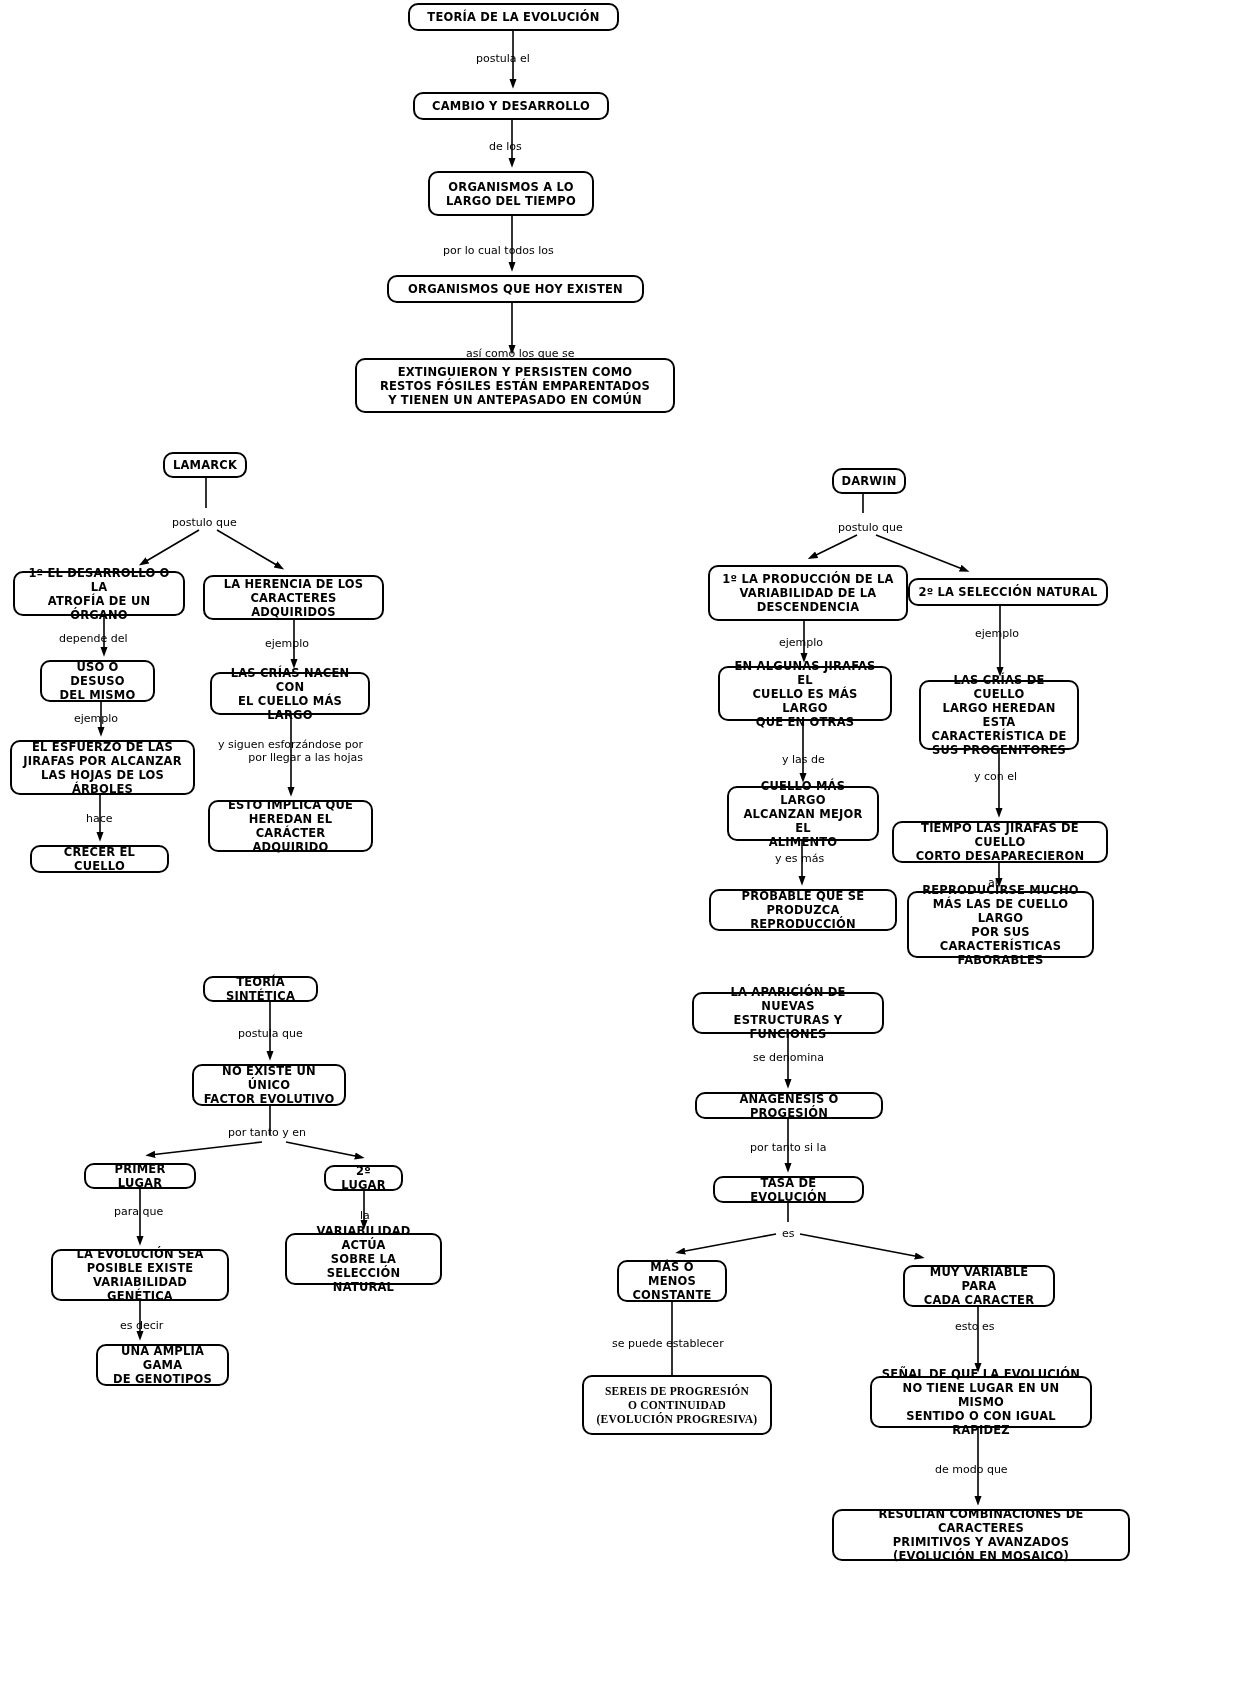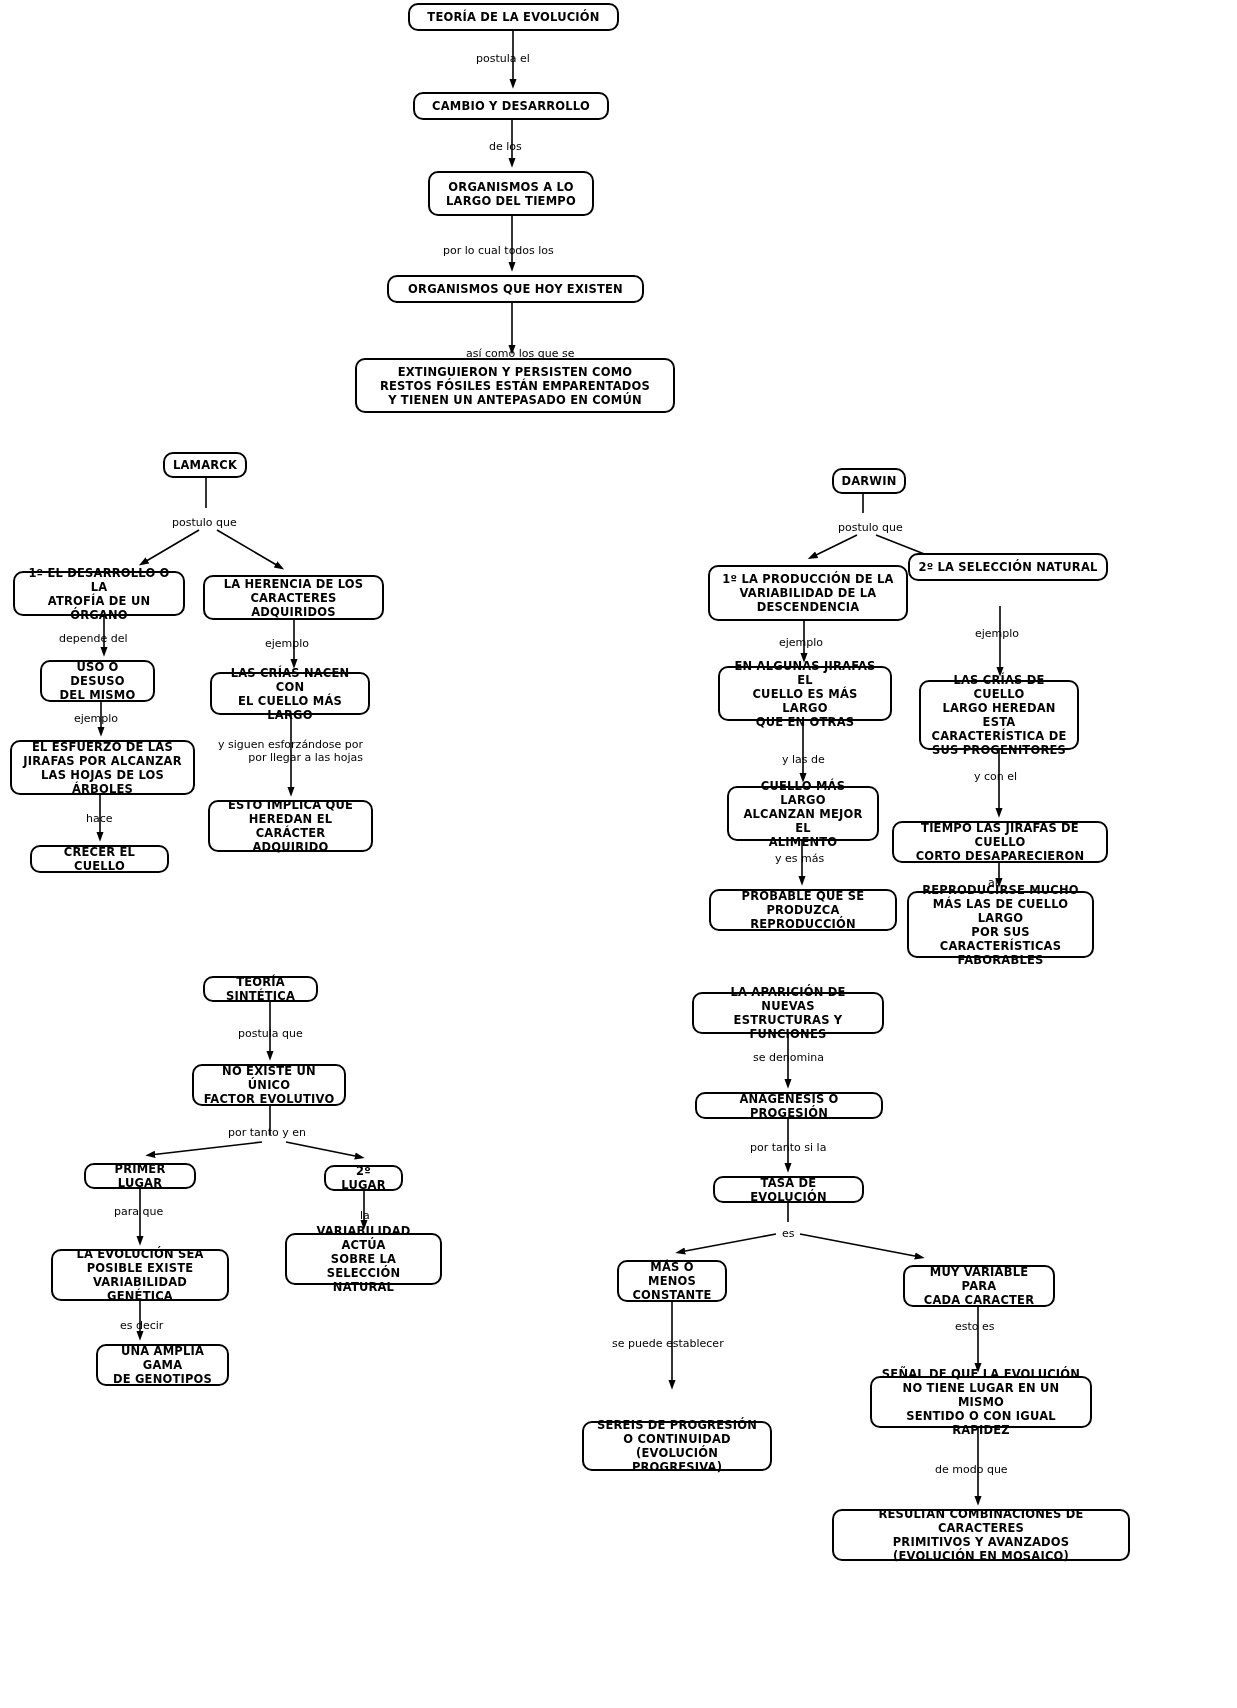--- a/index.html
+++ b/index.html
@@ -125,21 +125,21 @@
 JIRAFAS POR ALCANZAR
 LAS HOJAS DE LOS ÁRBOLES</div>
       <div class="node" style="left: 208px; top: 800px; width: 165px; height: 52px;">ESTO IMPLICA QUE
 HEREDAN EL CARÁCTER
 ADQUIRIDO</div>
       <div class="node" style="left: 30px; top: 845px; width: 139px; height: 28px;">CRECER EL CUELLO</div>
       <div class="node" style="left: 832px; top: 468px; width: 74px; height: 26px;">DARWIN</div>
       <div class="node" style="left: 708px; top: 565px; width: 200px; height: 56px;">1º LA PRODUCCIÓN DE LA
 VARIABILIDAD DE LA
 DESCENDENCIA</div>
-      <div class="node" style="left: 908px; top: 553px; width: 200px; height: 28px;">2º LA SELECCIÓN NATURAL</div>
+      <div class="node" style="left: 908px; top: 578px; width: 200px; height: 28px;">2º LA SELECCIÓN NATURAL</div>
       <div class="node" style="left: 718px; top: 666px; width: 174px; height: 55px;">EN ALGUNAS JIRAFAS EL
 CUELLO ES MÁS LARGO
 QUE EN OTRAS</div>
       <div class="node" style="left: 919px; top: 680px; width: 160px; height: 70px;">LAS CRÍAS DE CUELLO
 LARGO HEREDAN ESTA
 CARACTERÍSTICA DE
 SUS PROGENITORES</div>
       <div class="node" style="left: 727px; top: 786px; width: 152px; height: 55px;">CUELLO MÁS LARGO
 ALCANZAN MEJOR EL
 ALIMENTO</div>
@@ -165,21 +165,21 @@
       <div class="node" style="left: 74px; top: 1344px; width: 133px; height: 42px; margin-left: 22px;">UNA AMPLIA GAMA
 DE GENOTIPOS</div>
       <div class="node" style="left: 692px; top: 992px; width: 192px; height: 42px;">LA APARICIÓN DE NUEVAS
 ESTRUCTURAS Y FUNCIONES</div>
       <div class="node" style="left: 695px; top: 1092px; width: 188px; height: 27px;">ANAGENESIS O PROGESIÓN</div>
       <div class="node" style="left: 713px; top: 1176px; width: 151px; height: 27px;">TASA DE EVOLUCIÓN</div>
       <div class="node" style="left: 617px; top: 1260px; width: 110px; height: 42px;">MÁS O MENOS
 CONSTANTE</div>
       <div class="node" style="left: 903px; top: 1265px; width: 152px; height: 42px;">MUY VARIABLE PARA
 CADA CARACTER</div>
-      <div class="node" style="left: 582px; top: 1421px; width: 190px; height: 50px;">SEREIS DE PROGRESIÓN
+      <div class="node" style="left: 582px; top: 1375px; width: 190px; height: 60px; font-family: Liberation Serif, serif;">SEREIS DE PROGRESIÓN
 O CONTINUIDAD
 (EVOLUCIÓN PROGRESIVA)</div>
       <div class="node" style="left: 870px; top: 1376px; width: 222px; height: 52px;">SEÑAL DE QUE LA EVOLUCIÓN
 NO TIENE LUGAR EN UN MISMO
 SENTIDO O CON IGUAL RAPIDEZ</div>
       <div class="node" style="left: 832px; top: 1509px; width: 298px; height: 52px;">RESULTAN COMBINACIONES DE CARACTERES
 PRIMITIVOS Y AVANZADOS
 (EVOLUCIÓN EN MOSAICO)</div>
     </div>
   <div id="label-layer">

